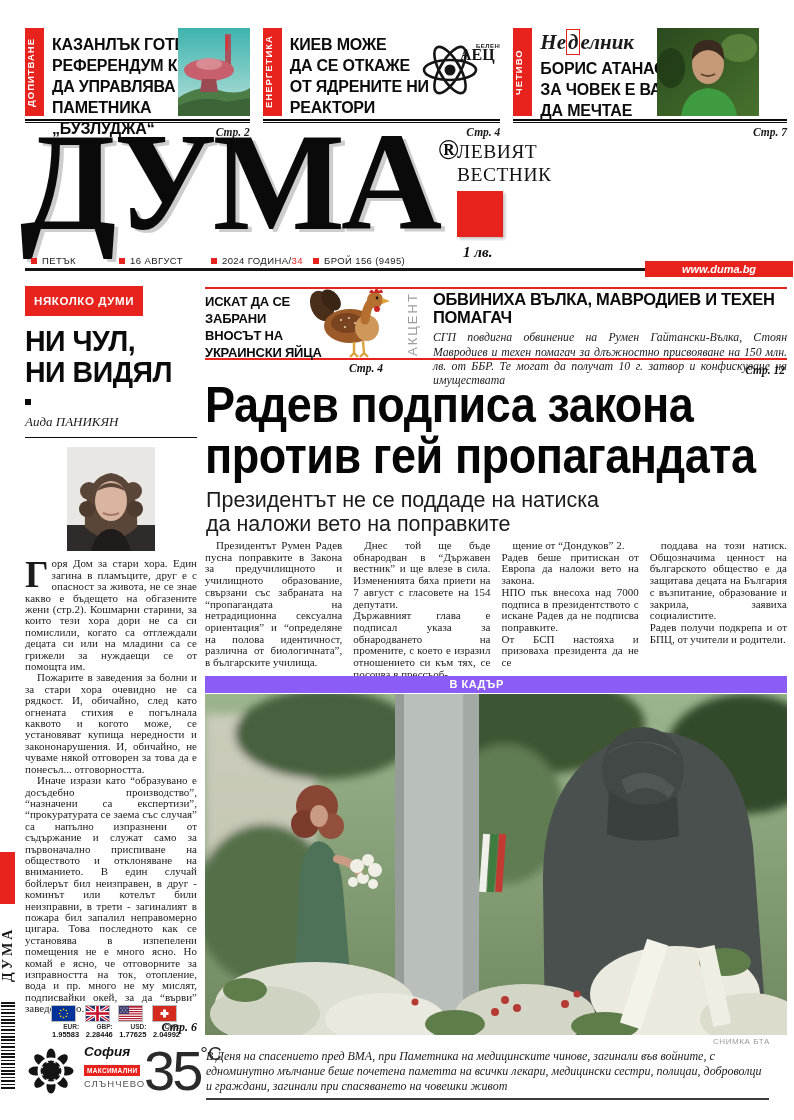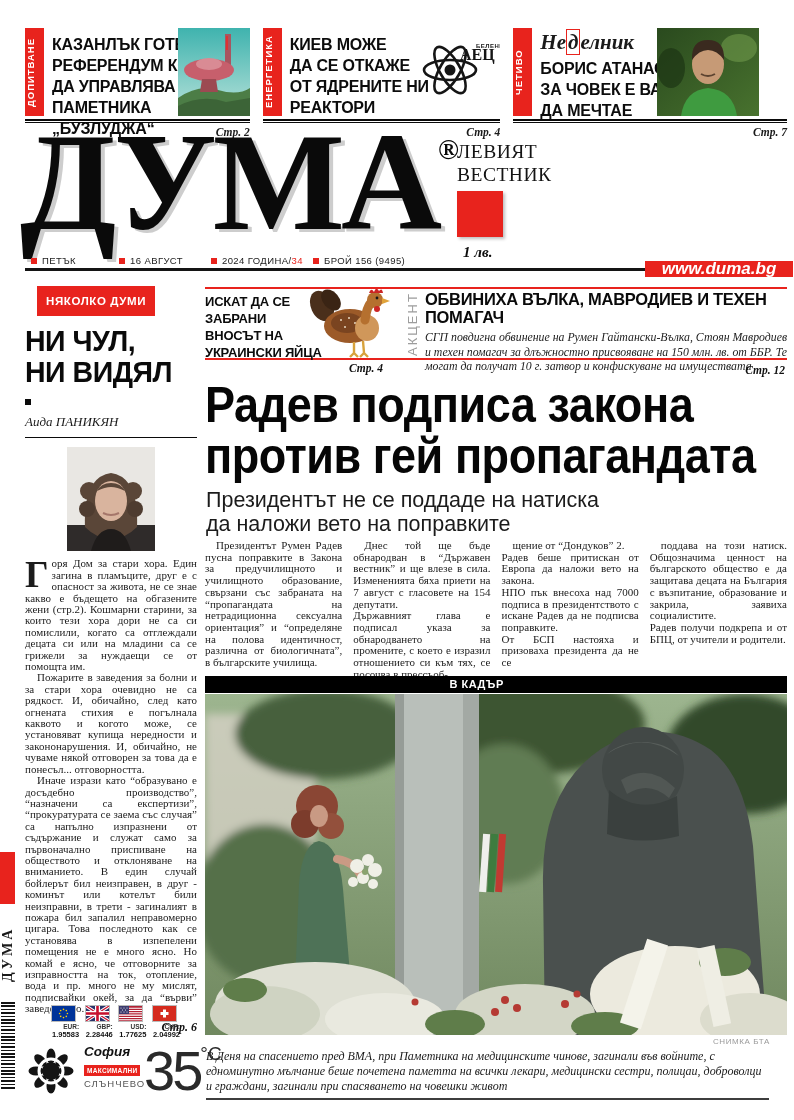--- a/index.html
+++ b/index.html
@@ -55,25 +55,25 @@
 
   
   .dateline { position:absolute; left:25px; top:250px; width:762px; height:30px; }
   .dli { position:absolute; top:5px; font-size:9.5px; letter-spacing:0.4px; color:#222; white-space:nowrap; }
   .dli .bq { display:inline-block; width:6px; height:6px; background:#e8231d; margin-right:5px; }
   .dli .redtx { color:#e8231d; }
   .dl1 { left:6px; } .dl2 { left:94px; } .dl3 { left:186px; } .dl4 { left:288px; }
   .price { position:absolute; left:438px; top:-6px; font-family:"Liberation Serif", serif; font-weight:bold; font-style:italic; font-size:15px; color:#0c0c0c; }
   .dl-line { position:absolute; left:0; top:18px; width:762px; height:3px; background:#141414; }
   .website { position:absolute; left:620px; top:11px; width:148px; height:16px; background:#e8231d;
-    color:#fff; font-weight:bold; font-style:italic; font-size:17px; text-align:center; line-height:16px; }
+    color:#fff; font-weight:bold; font-style:italic; font-size:11px; text-align:center; line-height:16px; }
 
   
   .leftcol { position:absolute; left:25px; top:286px; width:172px; }
-  .badge { display:inline-block; background:#e8231d; color:#fff; font-weight:bold; font-size:11.5px; letter-spacing:0.6px; padding:9px 9px;margin-left:12px; }
+  .badge { display:inline-block; background:#e8231d; color:#fff; font-weight:bold; font-size:11.5px; letter-spacing:0.6px; padding:9px 9px; }
   .h-left { margin-top:9px; font-weight:800; font-size:30px; line-height:1.04; letter-spacing:-0.5px;
     transform:scaleX(.95); transform-origin:0 0; color:#0a0a0a; }
   .bullet { width:6px; height:6px; background:#0a0a0a; margin-top:12px; }
   .byline { margin-top:9px; font-family:"Liberation Serif", serif; font-style:italic; font-size:13px; color:#1a1a1a; }
   .lc-rule { margin-top:7px; border-top:1.5px solid #0a0a0a; }
   .lc-photo { width:88px; height:104px; margin:9px auto 7px; display:block; }
   .lc-p { font-family:"Liberation Serif", serif; font-size:11px; line-height:11.4px; text-align:justify; color:#1c1c1c; }
   .lc-p + .lc-p { text-indent:12px; }
   .dropcap { float:left; font-family:"Liberation Serif", serif; font-weight:bold; font-size:37px; line-height:29px; padding:2px 3px 0 0; }
   .lc-page { text-align:right; font-family:"Liberation Serif", serif; font-style:italic; font-weight:bold; font-size:12px; margin-top:5px; }
@@ -81,36 +81,36 @@
   
   .hair { position:absolute; left:205px; width:582px; height:1.5px; background:#e8231d; }
   .hair-top { top:287px; } .hair-bot { top:358px; }
   .eggs { position:absolute; left:205px; top:288px; width:196px; height:92px; }
   .eggs .ehead { position:absolute; left:0; top:6px; width:190px; font-weight:800; font-size:13px; line-height:1.3; letter-spacing:-0.2px; color:#0c0c0c; }
   .eggs .chicken { position:absolute; left:102px; top:-2px; }
   .eggs .epage { position:absolute; right:18px; top:74px; font-family:"Liberation Serif", serif; font-style:italic; font-weight:bold; font-size:11.5px; }
   .akcent { position:absolute; left:405px; top:288px; width:382px; height:92px; }
   .aktag { position:absolute; left:0; top:4px; height:64px; writing-mode:vertical-rl; transform:rotate(180deg);
     color:#9d9d9d; font-size:13px; letter-spacing:2px; text-align:center; }
-  .akin { margin-left:20px; }
+  .akin { margin-left:28px; }
   .akhead { font-weight:800; font-size:16.5px; line-height:1.1; letter-spacing:-0.3px; color:#0a0a0a; margin-top:2px; }
   .akbody { margin-top:4px; font-family:"Liberation Serif", serif; font-style:italic; font-size:11.8px; line-height:1.22; text-align:justify; color:#1c1c1c; }
   .akpage { position:absolute; right:2px; top:76px; font-family:"Liberation Serif", serif; font-style:italic; font-weight:bold; font-size:11.5px; }
 
   
   .mainhead { position:absolute; left:205px; top:380px; width:660px;
     font-weight:800; font-size:50px; line-height:51px; letter-spacing:-0.5px;
     transform:scaleX(.9); transform-origin:0 0; color:#060606; }
   .subtitle { position:absolute; left:206px; top:488px; width:582px;
     font-size:21.5px; line-height:1.13; color:#1b1b1b; }
   .cols { position:absolute; left:205px; top:540px; width:582px; display:flex; gap:11px; }
   .col { flex:1; font-family:"Liberation Serif", serif; font-size:11px; line-height:11.7px; text-align:justify; color:#1c1c1c; text-indent:11px; }
 
   
-  .kader { position:absolute; left:205px; top:676px; width:582px; height:17px; background:#000000; }
+  .kader { position:absolute; left:205px; top:676px; width:582px; height:17px; background:#8b5cf6; }
   .kader span { position:absolute; left:42%; top:2px; color:#fff; font-weight:bold; font-size:11px; letter-spacing:0.5px; }
   .photo { position:absolute; left:205px; top:694px; width:582px; height:341px; overflow:hidden; }
   .credit { position:absolute; left:205px; top:1037px; width:565px; text-align:right; font-size:8px; letter-spacing:0.6px; color:#9a9a9a; }
   .caption { position:absolute; left:206px; top:1049px; width:560px; font-family:"Liberation Serif", serif; font-style:italic; font-size:12px; line-height:1.27; color:#1a1a1a; }
   .caprule { position:absolute; left:206px; top:1098px; width:563px; height:2px; background:#3d3d3d; }
 
   
   .currencies { position:absolute; left:52px; top:1006px; width:128px; display:flex; justify-content:space-between; }
   .cur { text-align:right; }
   .cur .flag { width:23px; height:15px; outline:0.5px solid #bbb; display:block; }

